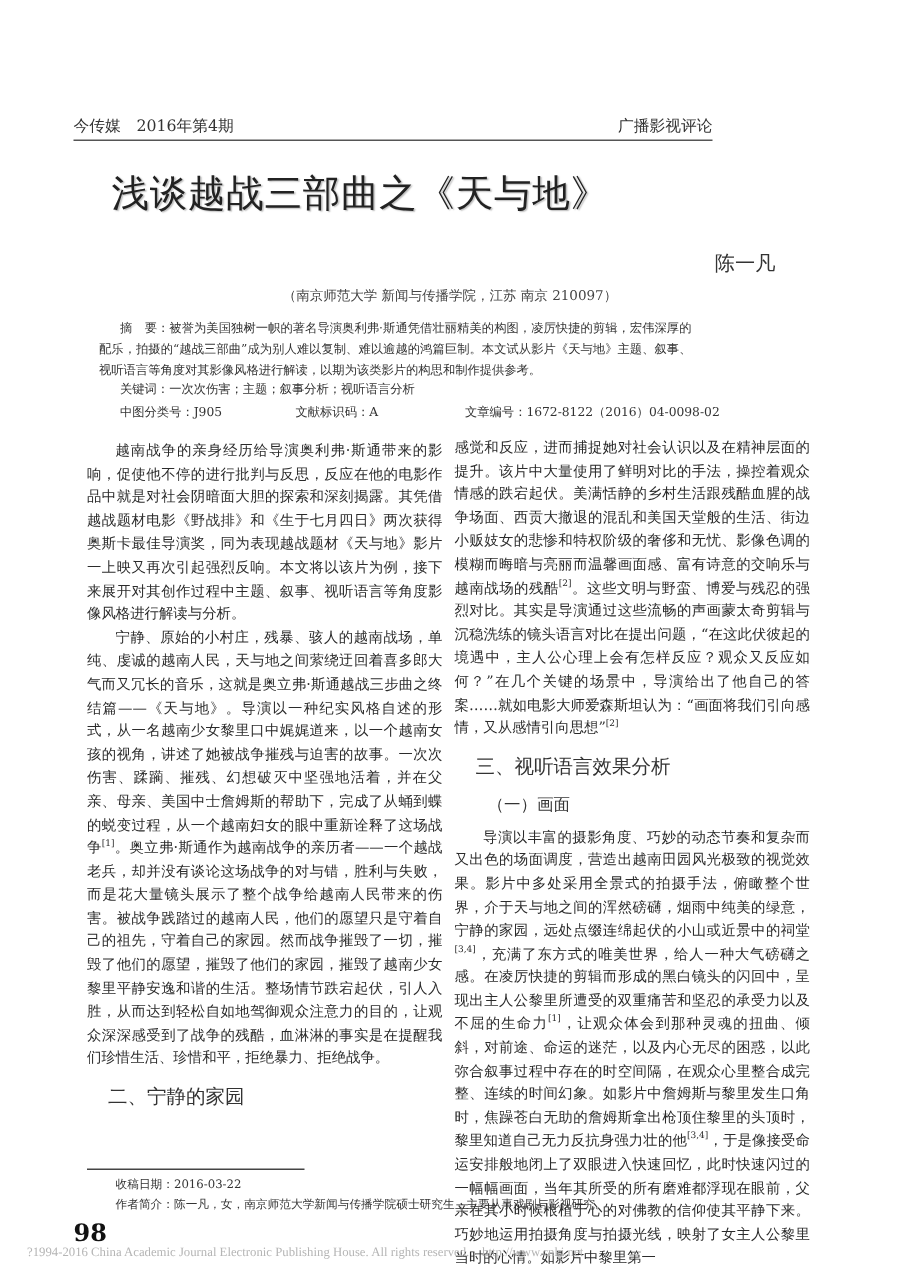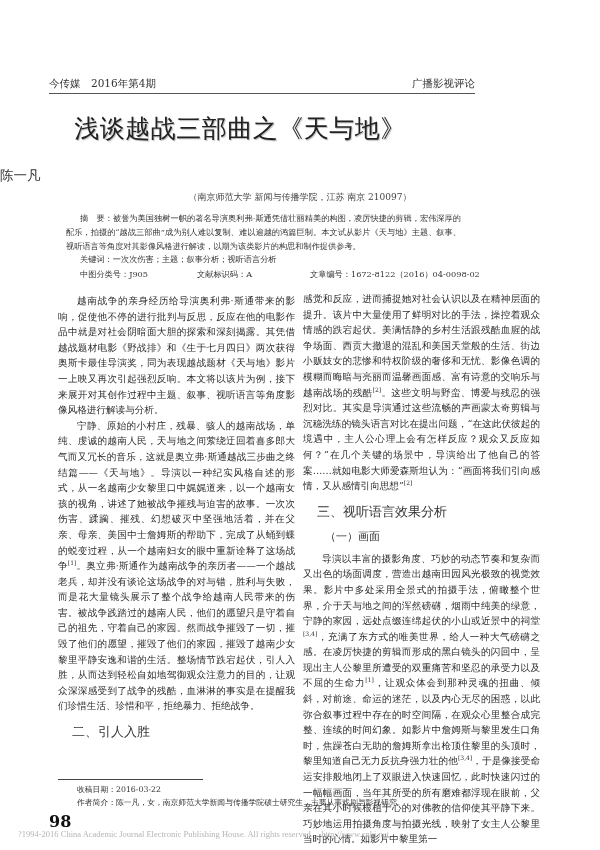--- a/index.html
+++ b/index.html
@@ -13,21 +13,21 @@
     font-size: 10.5px; color: #333; margin-top: 13px;
   }
   .running-head .left { position: absolute; left: 0; top: 2px; }
   .running-head .right { position: absolute; right: 0; top: 2px; }
   .title {
     position: absolute; left: 0; width: 480px; top: 112px; text-align: center;
     font-size: 25px; color: #222; letter-spacing: 0.5px;
     text-shadow: 1px 1px 1px #bbb;
   }
   .author {
-    position: absolute; left: 0; width: 517px; top: 167px; text-align: left;
+    position: absolute; left: 0; width: 517px; top: 167px; text-align: right;
     font-size: 13.5px; color: #333;
   }
   .affil {
     position: absolute; left: 0; width: 600px; top: 191px; text-align: center;
     font-size: 9px; color: #444;
   }
   .abstract {
     position: absolute; left: 66px; top: 211px; width: 395px;
     font-size: 8.2px; line-height: 14px; color: #333; text-indent: 14px;
     text-align: justify;
@@ -72,21 +72,21 @@
 <div class="keywords">关键词：一次次伤害；主题；叙事分析；视听语言分析</div>
 <div class="classline">
   <span style="left:0">中图分类号：J905</span>
   <span style="left:117px">文献标识码：A</span>
   <span style="left:230px">文章编号：1672-8122（2016）04-0098-02</span>
 </div>
 
 <div class="col col-left">
   <p>越南战争的亲身经历给导演奥利弗·斯通带来的影响，促使他不停的进行批判与反思，反应在他的电影作品中就是对社会阴暗面大胆的探索和深刻揭露。其凭借越战题材电影《野战排》和《生于七月四日》两次获得奥斯卡最佳导演奖，同为表现越战题材《天与地》影片一上映又再次引起强烈反响。本文将以该片为例，接下来展开对其创作过程中主题、叙事、视听语言等角度影像风格进行解读与分析。</p>
   <p><span>宁静、原始的小村庄，残暴、骇人的越南战场，单纯、虔诚的越南人民，天与地之间萦绕迂回着喜多郎大气而又冗长的音乐，这就是奥立弗·斯通越战三步曲之终结篇——《天与地》。导演以一种纪实风格自述的形式，从一名越南少女黎里口中娓娓道来，以一个越南女孩的视角，讲述了她被战争摧残与迫害的故事。一次次伤害、蹂躏、摧残、幻想破灭中坚强地活着，并在父亲、母亲、美国中士詹姆斯的帮助下，完成了从蛹到蝶的蜕变过程，从一个越南妇女的眼中重新诠释了这场战争</span><sup>[1]</sup><span>。奥立弗·斯通作为越南战争的亲历者——一个越战老兵，却并没有谈论这场战争的对与错，胜利与失败，而是花大量镜头展示了整个战争给越南人民带来的伤害。被战争践踏过的越南人民，他们的愿望只是守着自己的祖先，守着自己的家园。然而战争摧毁了一切，摧毁了他们的愿望，摧毁了他们的家园，摧毁了越南少女黎里平静安逸和谐的生活。整场情节跌宕起伏，引人入胜，从而达到轻松自如地驾御观众注意力的目的，让观众深深感受到了战争的残酷，血淋淋的事实是在提醒我们珍惜生活、珍惜和平，拒绝暴力、拒绝战争。</span></p>
-  <div class="h1">二、引人入胜</div>
+  <div class="h1">二、宁静的家园</div>
 </div>
 
 <div class="col col-right">
   <p class="noindent"><span>感觉和反应，进而捕捉她对社会认识以及在精神层面的提升。该片中大量使用了鲜明对比的手法，操控着观众情感的跌宕起伏。美满恬静的乡村生活跟残酷血腥的战争场面、西贡大撤退的混乱和美国天堂般的生活、街边小贩妓女的悲惨和特权阶级的奢侈和无忧、影像色调的模糊而晦暗与亮丽而温馨画面感、富有诗意的交响乐与越南战场的残酷</span><sup>[2]</sup><span>。这些文明与野蛮、博爱与残忍的强烈对比。其实是导演通过这些流畅的声画蒙太奇剪辑与沉稳洗练的镜头语言对比在提出问题，“在这此伏彼起的境遇中，主人公心理上会有怎样反应？观众又反应如何？”在几个关键的场景中，导演给出了他自己的答案……就如电影大师爱森斯坦认为：“画面将我们引向感情，又从感情引向思想”</span><sup>[2]</sup></p>
   <div class="h1">三、视听语言效果分析</div>
   <div class="h2">（一）画面</div>
   <p><span>导演以丰富的摄影角度、巧妙的动态节奏和复杂而又出色的场面调度，营造出越南田园风光极致的视觉效果。影片中多处采用全景式的拍摄手法，俯瞰整个世界，介于天与地之间的浑然磅礴，烟雨中纯美的绿意，宁静的家园，远处点缀连绵起伏的小山或近景中的祠堂</span><sup>[3,4]</sup><span>，充满了东方式的唯美世界，给人一种大气磅礴之感。在凌厉快捷的剪辑而形成的黑白镜头的闪回中，呈现出主人公黎里所遭受的双重痛苦和坚忍的承受力以及不屈的生命力</span><sup>[1]</sup><span>，让观众体会到那种灵魂的扭曲、倾斜，对前途、命运的迷茫，以及内心无尽的困惑，以此弥合叙事过程中存在的时空间隔，在观众心里整合成完整、连续的时间幻象。如影片中詹姆斯与黎里发生口角时，焦躁苍白无助的詹姆斯拿出枪顶住黎里的头顶时，黎里知道自己无力反抗身强力壮的他</span><sup>[3,4]</sup><span>，于是像接受命运安排般地闭上了双眼进入快速回忆，此时快速闪过的一幅幅画面，当年其所受的所有磨难都浮现在眼前，父亲在其小时候根植于心的对佛教的信仰使其平静下来。巧妙地运用拍摄角度与拍摄光线，映射了女主人公黎里当时的心情。如影片中黎里第一</span></p>
 </div>
 
 <div class="footrule"></div>

